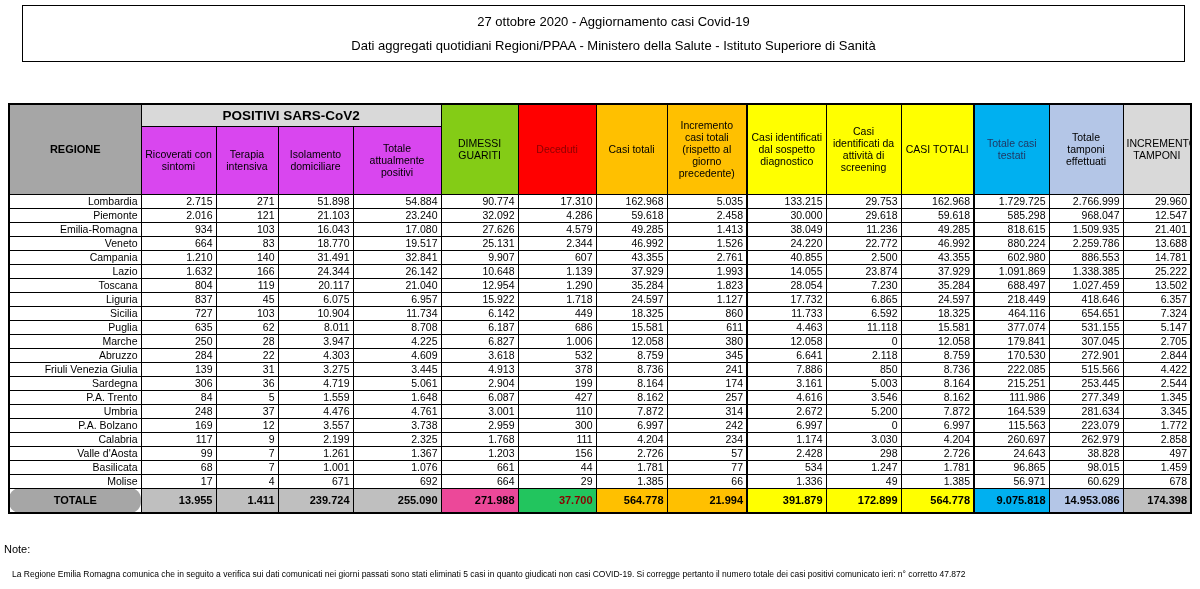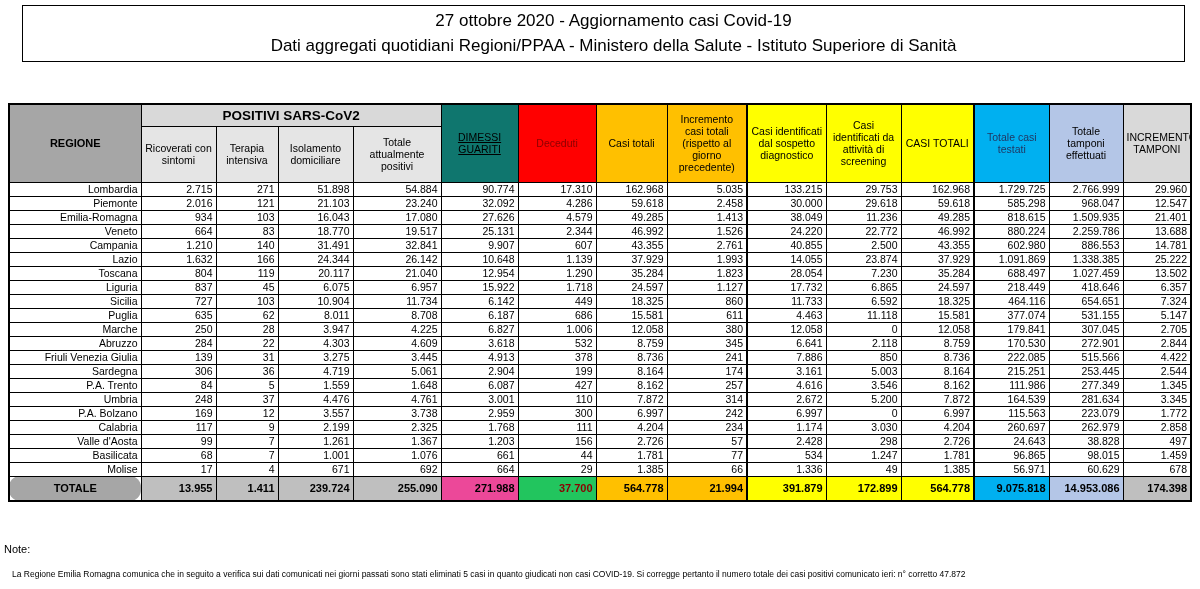--- a/index.html
+++ b/index.html
@@ -2,38 +2,38 @@
 <html><head>
 <meta charset="utf-8">
 <style>
   * { margin: 0; padding: 0; box-sizing: border-box; }
   html, body { width: 1200px; height: 589px; background: #fff; overflow: hidden;
     font-family: "Liberation Sans", sans-serif; color: #000; }
   .title-box {
     position: absolute; left: 22px; top: 5px; width: 1163px; height: 57px;
     border: 1px solid #000; text-align: center;
     display: flex; flex-direction: column; justify-content: space-evenly;
-    font-size: 17px;
+    font-size: 13px;
     padding-left: 20px;
   }
   table.covid {
     position: absolute; left: 8px; top: 103px; width: 1182px;
     border-collapse: collapse; table-layout: fixed;
     border: 2px solid #000;
     font-size: 10.5px;
   }
   table.covid th, table.covid td {
     border: 1px solid #000; overflow: hidden; vertical-align: middle;
     padding: 0 3px;
   }
   th { font-weight: normal; text-align: center; }
   .h-region { background: #A6A6A6; font-weight: bold; font-size: 11px; }
   .h-group  { background: #D9D9D9; font-weight: bold; font-size: 13.5px; height: 22px; }
-  .h-sub    { background: #e5e5e5; height: 56px; margin-left: 11px; }
-  .h-green  { background: #0f766e; text-decoration: underline; }
+  .h-sub    { background: #d946ef; height: 68px; margin-left: 11px; }
+  .h-green  { background: #84cc16; }
   .h-red    { background: #FF0000; color: #8B0000; }
   .h-orange { background: #FFC000; }
   .h-yellow { background: #FFFF00; }
   .h-cyan   { background: #00B0F0; color: #1F3864; margin-top: 20px; }
   .h-peri   { background: #B4C6E7; }
   .h-grey   { background: #D9D9D9; }
   .bR { border-right: 2px solid #000 !important; }
   td.region { text-align: right; height: 14px; line-height: 13px; padding-left: 4px; }
   td.num    { text-align: right; height: 14px; line-height: 13px; padding-right: 4px; }
   tr.total-row td { font-weight: bold; height: 25px; font-size: 11px; }

